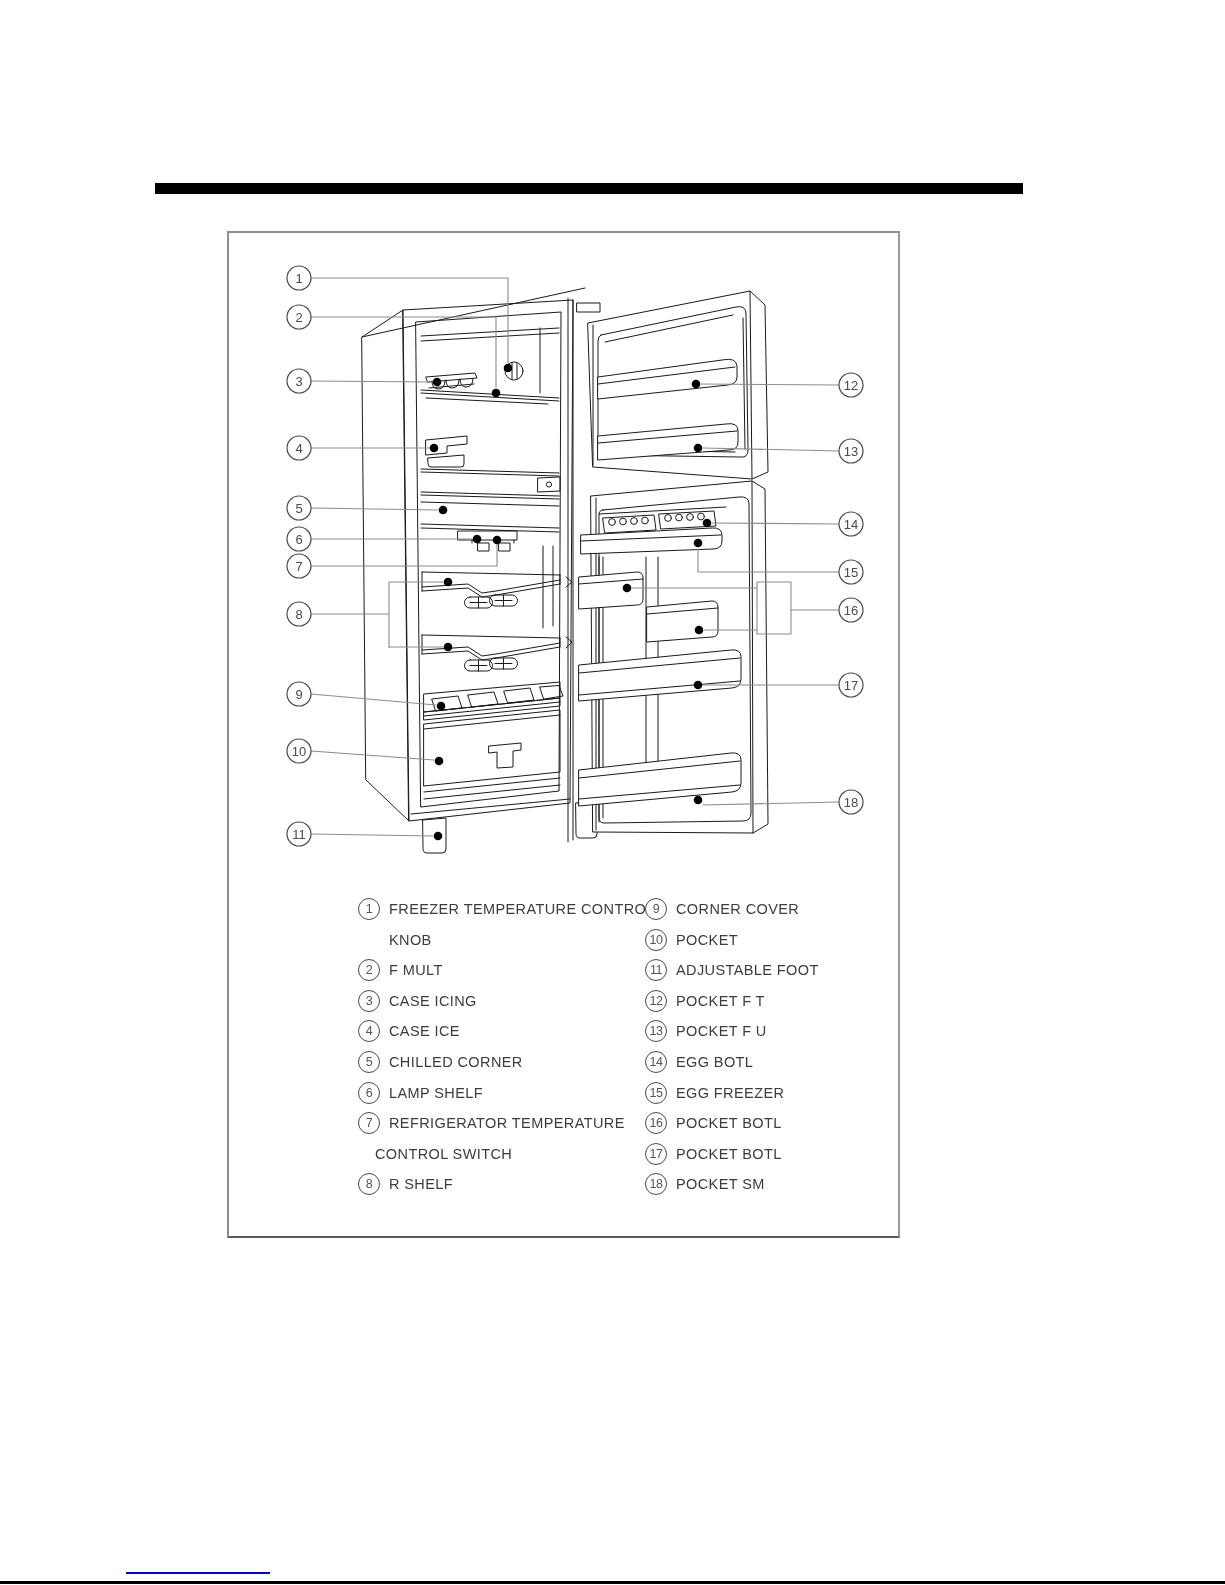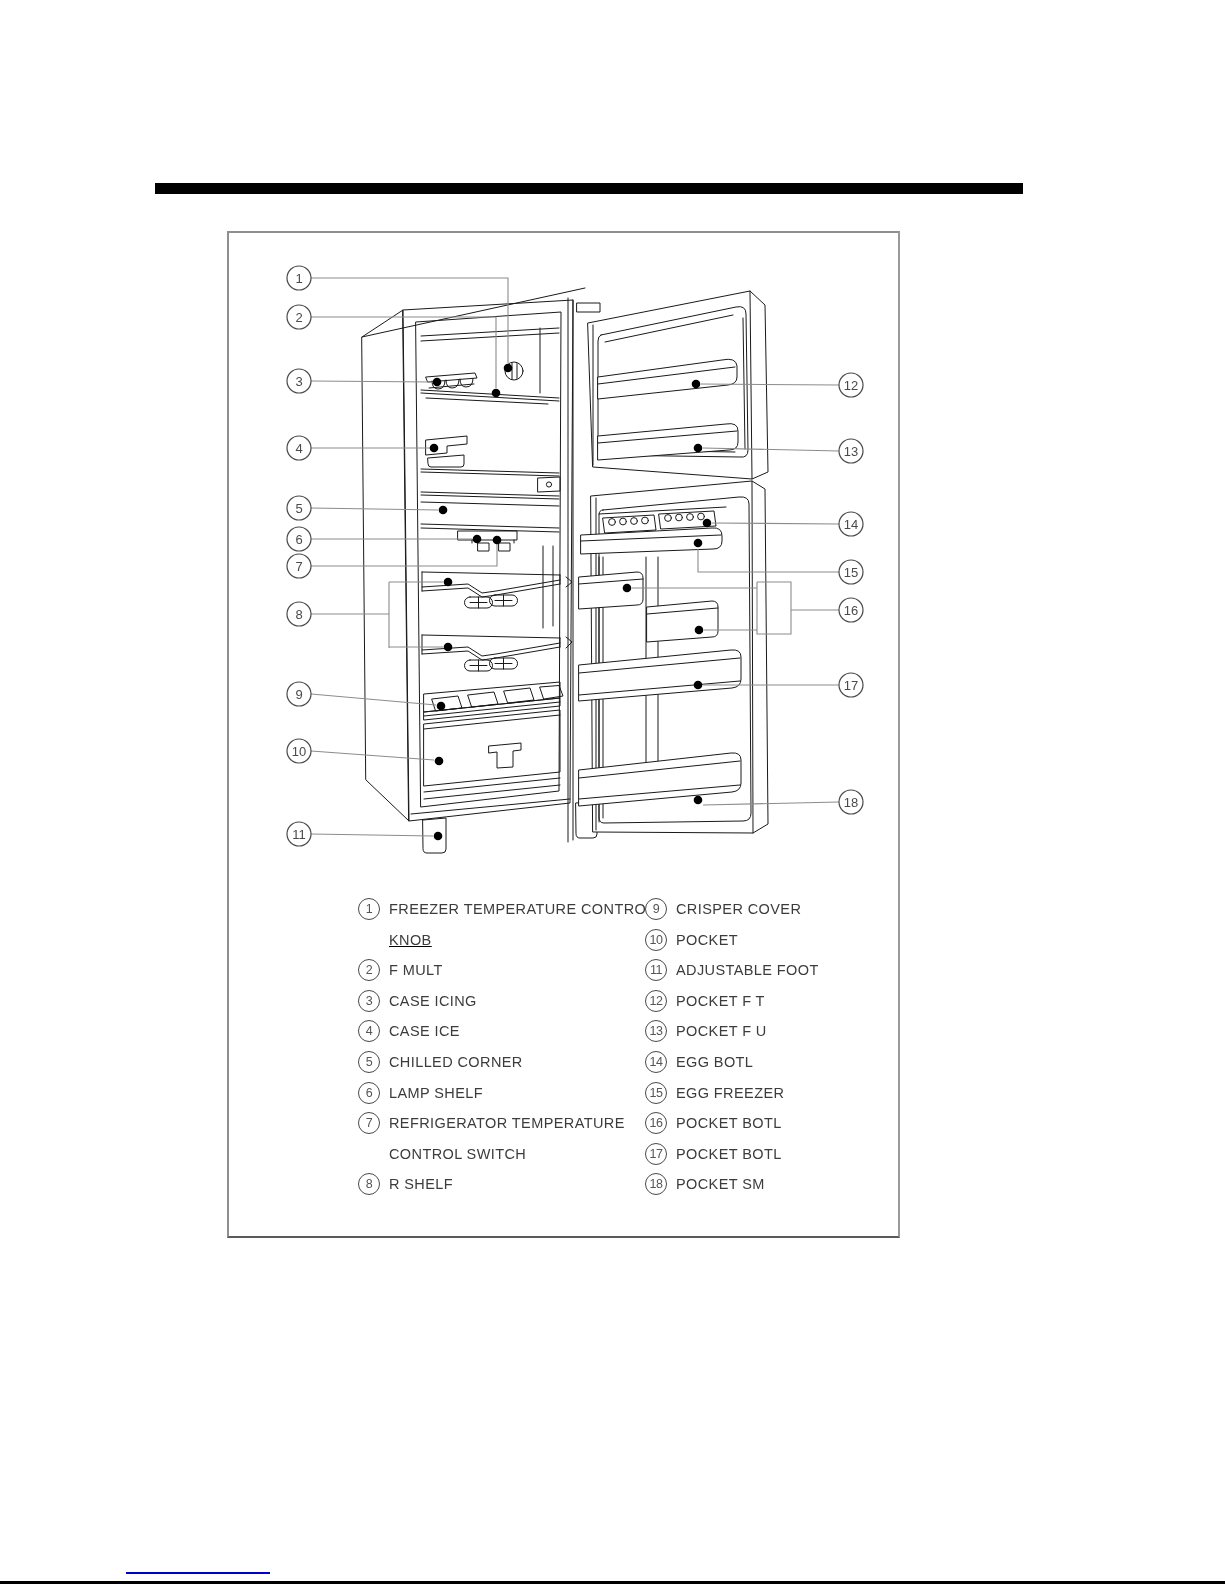--- a/index.html
+++ b/index.html
@@ -228,21 +228,21 @@
       <circle cx="851" cy="802" r="12" fill="#fff" stroke="#4a4a4a" stroke-width="1.2"></circle>
       <text x="851" y="806.5" text-anchor="middle" class="callout-num">18</text>
     </g>
 </svg>
 
 <div class="abs" id="legend">
     <div class="lrow" style="left: 358px; top: 897px;">
       <span class="lcirc">1</span>
       <span class="ltext">FREEZER TEMPERATURE CONTROL</span>
     </div>
-    <div class="lrow" style="left: 358px; top: 927.6px; text-decoration: underline;">
+    <div class="lrow" style="left: 358px; top: 927.6px;">
       <span class="lcirc hidden"></span>
       <span class="ltext">KNOB</span>
     </div>
     <div class="lrow" style="left: 358px; top: 958.2px;">
       <span class="lcirc">2</span>
       <span class="ltext">F MULT</span>
     </div>
     <div class="lrow" style="left: 358px; top: 988.8px;">
       <span class="lcirc">3</span>
       <span class="ltext">CASE ICING</span>
@@ -256,31 +256,31 @@
       <span class="ltext">CHILLED CORNER</span>
     </div>
     <div class="lrow" style="left: 358px; top: 1080.6px;">
       <span class="lcirc">6</span>
       <span class="ltext">LAMP SHELF</span>
     </div>
     <div class="lrow" style="left: 358px; top: 1111.2px;">
       <span class="lcirc">7</span>
       <span class="ltext">REFRIGERATOR TEMPERATURE</span>
     </div>
-    <div class="lrow" style="left: 358px; top: 1141.8px;">
+    <div class="lrow" style="left: 344px; top: 1141.8px;">
       <span class="lcirc hidden"></span>
       <span class="ltext">CONTROL SWITCH</span>
     </div>
     <div class="lrow" style="left: 358px; top: 1172.4px;">
       <span class="lcirc">8</span>
       <span class="ltext">R SHELF</span>
     </div>
     <div class="lrow" style="left: 645px; top: 897px;">
       <span class="lcirc">9</span>
-      <span class="ltext">CRISPER COVER</span>
+      <span class="ltext">CORNER COVER</span>
     </div>
     <div class="lrow" style="left: 645px; top: 927.6px;">
       <span class="lcirc">10</span>
       <span class="ltext">POCKET</span>
     </div>
     <div class="lrow" style="left: 645px; top: 958.2px;">
       <span class="lcirc">11</span>
       <span class="ltext">ADJUSTABLE FOOT</span>
     </div>
     <div class="lrow" style="left: 645px; top: 988.8px;">

